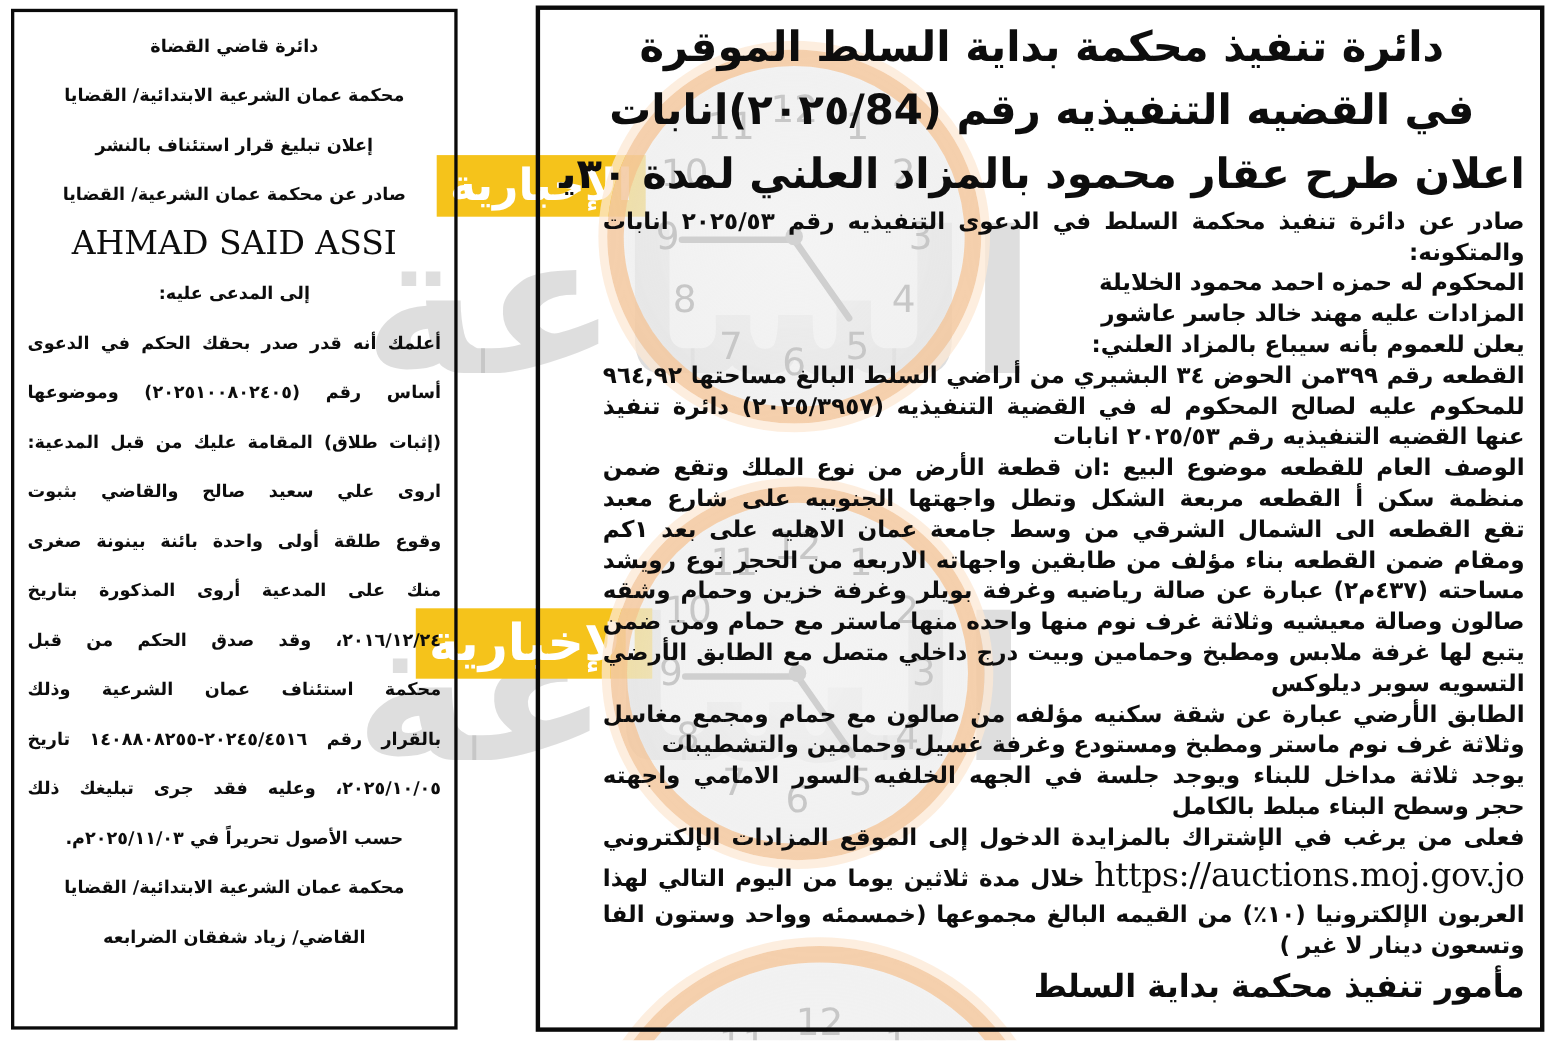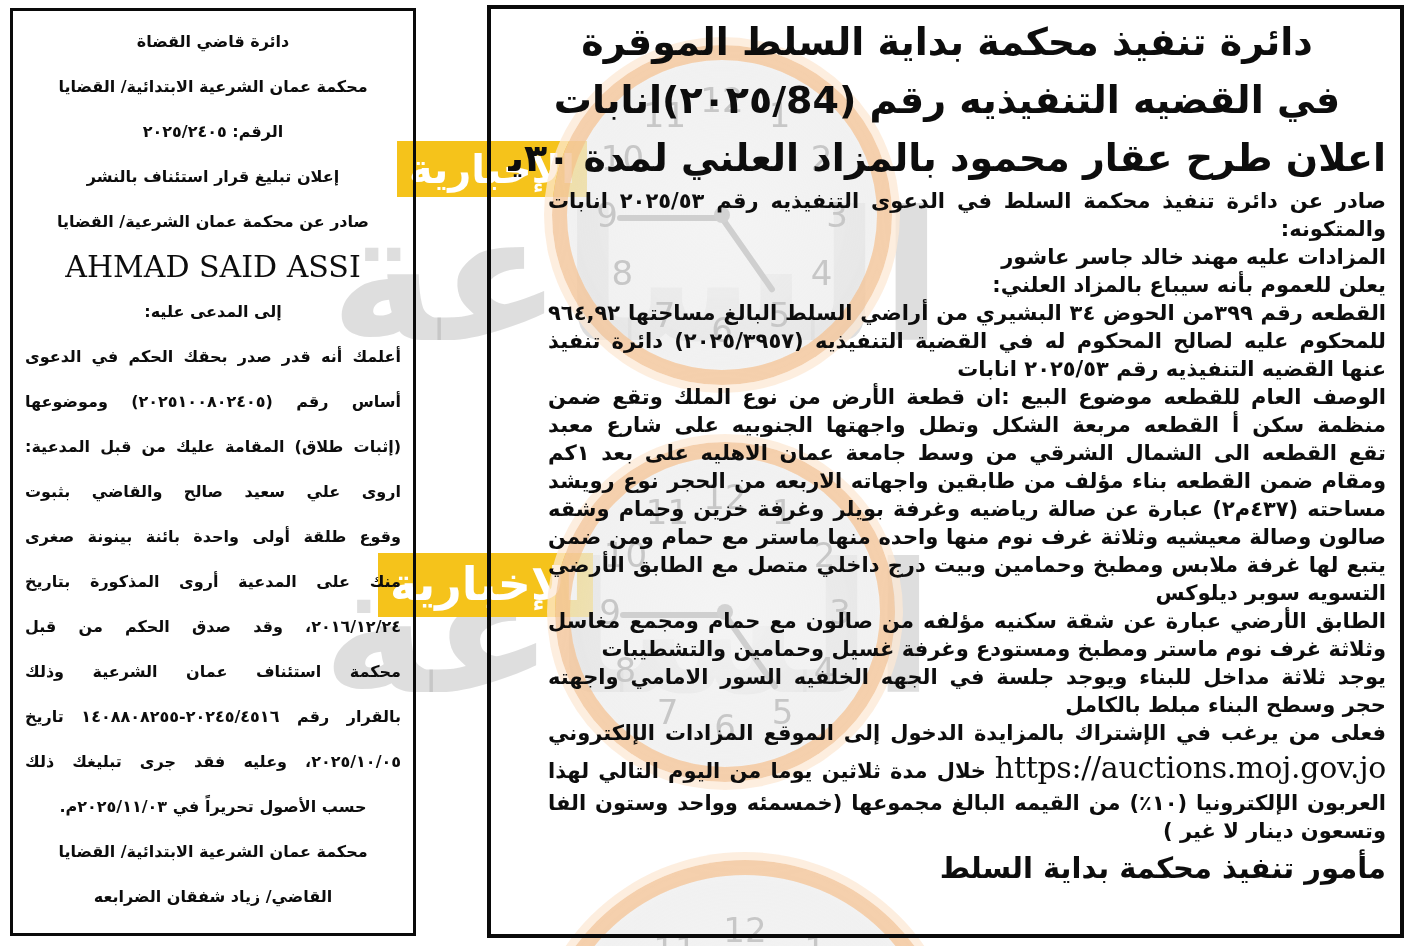--- a/index.html
+++ b/index.html
@@ -91,21 +91,20 @@
 
     <span class="cnum" style="left: 195px; top: 55px;">12</span>
         <span class="cnum" style="left: 265px; top: 73.7564px;">1</span>
         <span class="cnum" style="left: 125px; top: 73.7564px;">11</span>
       </div>
   </div>
 
   <div class="box" id="left-box">
     <div class="ll c">دائرة قاضي القضاة</div>
     <div class="ll c">محكمة عمان الشرعية الابتدائية/ القضايا</div>
-    <div class="ll c">الرقم: ٢٠٢٥/٢٤٠٥</div>
     <div class="ll c">إعلان تبليغ قرار استئناف بالنشر</div>
     <div class="ll c">صادر عن محكمة عمان الشرعية/ القضايا</div>
     <div class="ll latin">AHMAD SAID ASSI</div>
     <div class="ll c">إلى المدعى عليه:</div>
     <div class="ll j">أعلمك أنه قدر صدر بحقك الحكم في الدعوى</div>
     <div class="ll j">أساس رقم (٢٠٢٥١٠٠٨٠٢٤٠٥) وموضوعها</div>
     <div class="ll j">(إثبات طلاق) المقامة عليك من قبل المدعية:</div>
     <div class="ll j">اروى علي سعيد صالح والقاضي بثبوت</div>
     <div class="ll j">وقوع طلقة أولى واحدة بائنة بينونة صغرى</div>
     <div class="ll j">منك على المدعية أروى المذكورة بتاريخ</div>
@@ -118,20 +117,21 @@
     <div class="ll c">القاضي/ زياد شفقان الضرابعه</div>
   </div>
 
   <div class="box" id="right-box">
     <div class="rt">دائرة تنفيذ محكمة بداية السلط الموقرة</div>
     <div class="rt">في القضيه التنفيذيه رقم (٢٠٢٥/84)انابات</div>
     <div class="rt">اعلان طرح عقار محمود بالمزاد العلني لمدة ٣٠يوم</div>
 
     <div class="rl j">صادر عن دائرة تنفيذ محكمة السلط في الدعوى التنفيذيه رقم ٢٠٢٥/٥٣ انابات</div>
     <div class="rl s">والمتكونه:</div>
+    <div class="rl s">المحكوم له حمزه احمد محمود الخلايلة</div>
     <div class="rl s">المزادات عليه مهند خالد جاسر عاشور</div>
     <div class="rl s">يعلن للعموم بأنه سيباع بالمزاد العلني:</div>
     <div class="rl j">القطعه رقم ٣٩٩من الحوض ٣٤ البشيري من أراضي السلط البالغ مساحتها ٩٦٤,٩٢ العائده ملكيتها</div>
     <div class="rl j">للمحكوم عليه لصالح المحكوم له في القضية التنفيذيه (٢٠٢٥/٣٩٥٧) دائرة تنفيذ محكمة عمان والمتفرع</div>
     <div class="rl s">عنها القضيه التنفيذيه رقم ٢٠٢٥/٥٣ انابات</div>
     <div class="rl j">الوصف العام للقطعه موضوع البيع :ان قطعة الأرض من نوع الملك وتقع ضمن حدود بلدية السلط وهي</div>
     <div class="rl j">منظمة سكن أ القطعه مربعة الشكل وتطل واجهتها الجنوبيه على شارع معبد بعرض ١٢ متر وحيث</div>
     <div class="rl j">تقع القطعه الى الشمال الشرقي من وسط جامعة عمان الاهليه على بعد ١كم تقريبا الخدمات متوفره</div>
     <div class="rl j">ومقام ضمن القطعه بناء مؤلف من طابقين واجهاته الاربعه من الحجر نوع رويشد طابق التسويه الأولى</div>
     <div class="rl j">مساحته (٤٣٧م٢) عبارة عن صالة رياضيه وغرفة بويلر وغرفة خزين وحمام وشقه سكنيه مؤلفه من</div>

